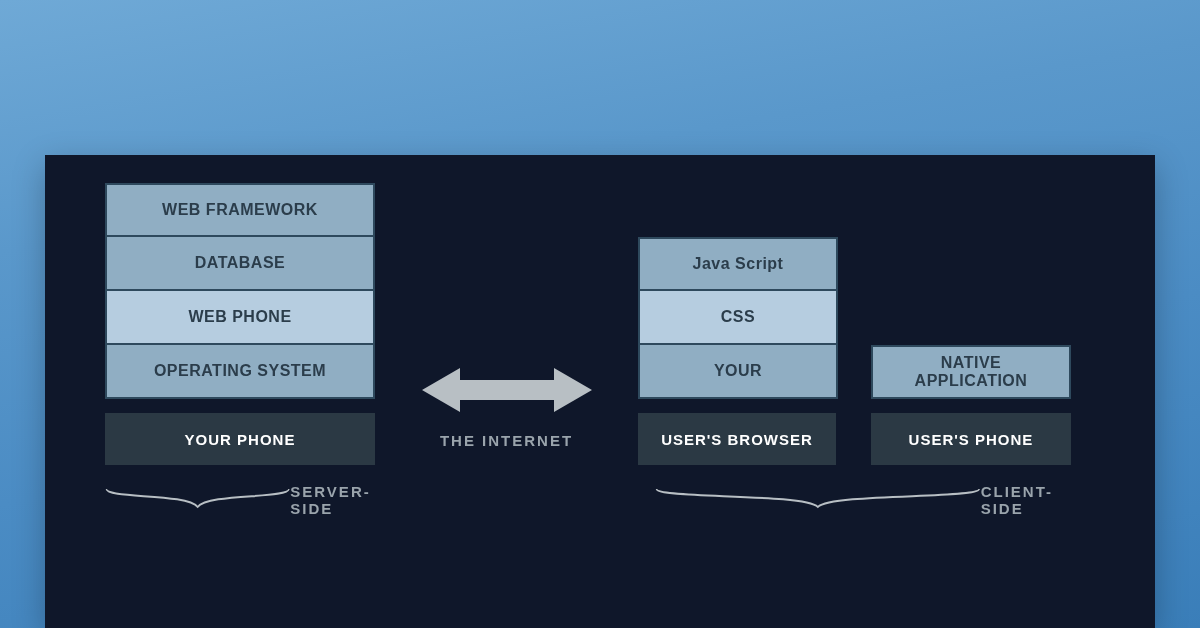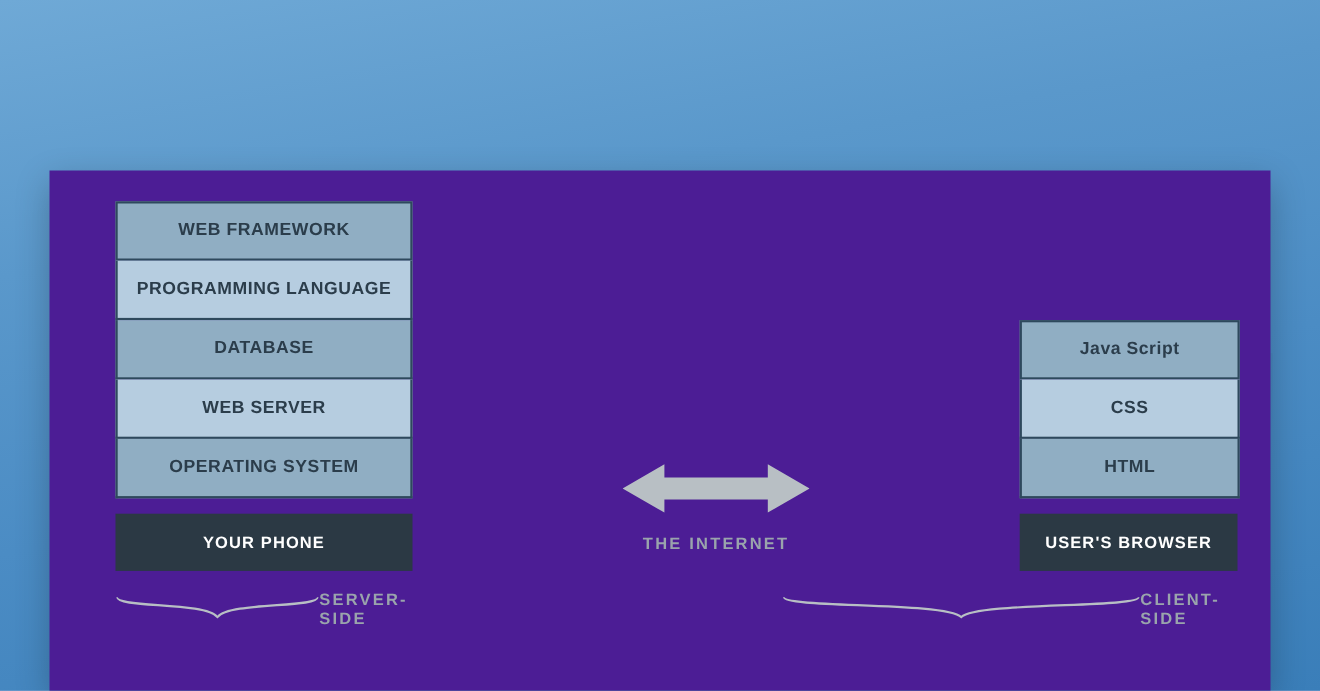--- a/index.html
+++ b/index.html
@@ -8,23 +8,23 @@
     background: linear-gradient(170deg, #6fa9d6 0%, #5a98cb 30%, #4b8cc4 60%, #3a7eb9 100%);
     font-family: "Trebuchet MS", "Arial Narrow", Arial, sans-serif;
     position: relative;
   }
   .card {
     position: absolute;
     left: 45px;
     right: 45px;
     top: 155px;
     bottom: 0;
-    background: #4c1d95;
+    background: #0f172a;
     box-shadow: 0 10px 30px rgba(0,0,0,0.25);
-    padding: 28px 28px 0 60px;
+    padding: 28px 84px 0 60px;
   }
   .cols {
     display: flex;
     align-items: flex-end;
     justify-content: space-between;
     gap: 0;
   }
   .stack {
     display: flex;
     flex-direction: column;
@@ -125,43 +125,46 @@
 </style>
 </head>
 <body>
 
 <div class="card">
 
   <div class="cols">
 
     <div class="stack server-stack shadow-wrap">
       <div class="cell dark">WEB FRAMEWORK</div>
-      <div class="cell light">PROGRAMMING LANGUAGE</div>
       <div class="cell dark">DATABASE</div>
-      <div class="cell light">WEB SERVER</div>
+      <div class="cell light">WEB PHONE</div>
       <div class="cell dark">OPERATING SYSTEM</div>
       <div class="base">YOUR PHONE</div>
     </div>
 
     <div class="middle">
       <svg class="arrow-svg" width="170" height="52" viewBox="0 0 170 52">
         <polygon fill="#b8bfc4" points="0,26 38,4 38,16 132,16 132,4 170,26 132,48 132,36 38,36 38,48"></polygon>
       </svg>
       <div class="internet-label">THE INTERNET</div>
     </div>
 
     <div class="client-group">
 
       <div class="stack browser-stack shadow-wrap">
         <div class="cell dark">Java Script</div>
         <div class="cell light">CSS</div>
-        <div class="cell dark">HTML</div>
+        <div class="cell dark">YOUR</div>
         <div class="base">USER'S BROWSER</div>
       </div>
 
+      <div class="stack phone-stack shadow-wrap">
+        <div class="cell dark">NATIVE APPLICATION</div>
+        <div class="base">USER'S PHONE</div>
+      </div>
 
     </div>
 
   </div>
 
   <div class="brace-row">
     <div class="brace server">
       <svg viewBox="0 0 270 22" preserveAspectRatio="none">
         <path d="M2 2 C2 12, 120 6, 135 20 C150 6, 268 12, 268 2" fill="none" stroke="#b8bfc4" stroke-width="2"></path>
       </svg>

